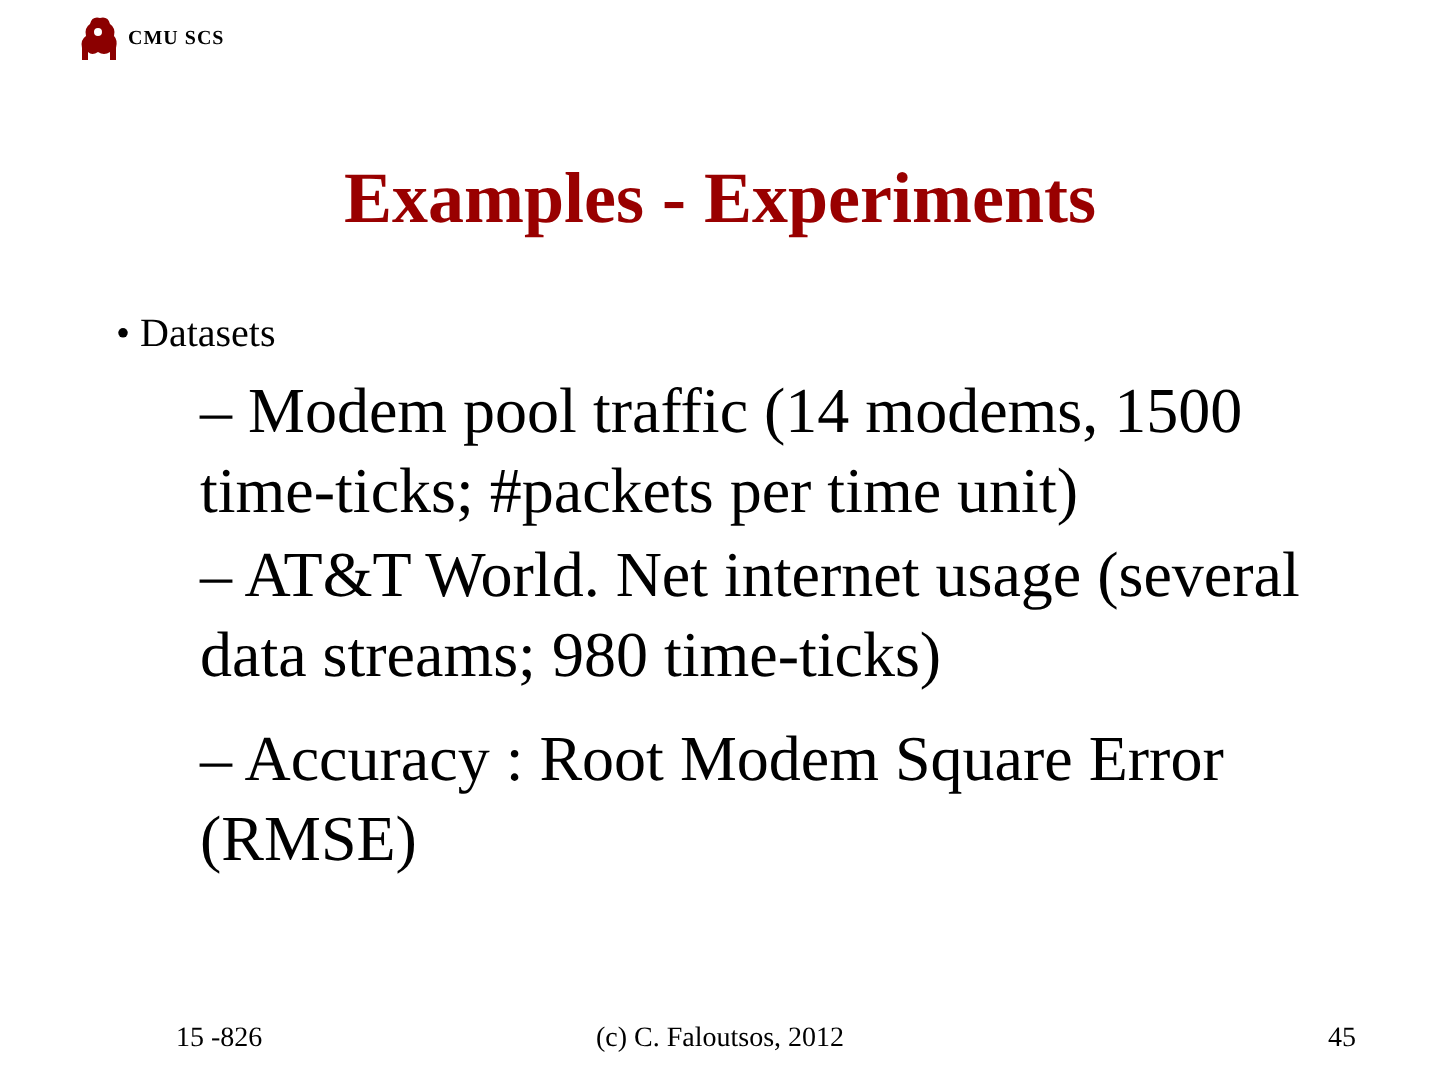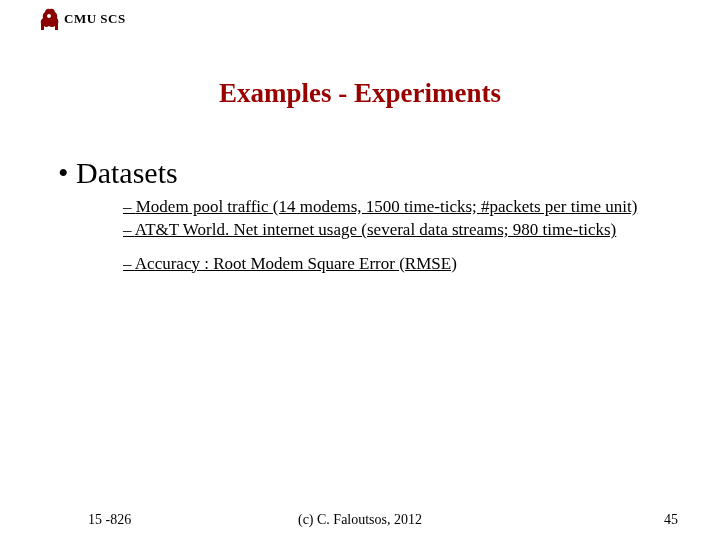--- a/index.html
+++ b/index.html
@@ -21,56 +21,55 @@
       left: 38px;
       display: flex;
       align-items: center;
       gap: 4px;
     }
     .logo {
       width: 22px;
       height: 26px;
     }
     .header-text {
-      font-size: 13px;
+      font-size: 10px;
       font-weight: bold;
       color: #000;
       letter-spacing: 0.5px;
     }
     .title {
       position: absolute;
       top: 78px;
       left: 0;
       right: 0;
       text-align: center;
-      font-size: 27px;
+      font-size: 36px;
       font-weight: bold;
       color: #990000;
     }
     .content {
       position: absolute;
       top: 148px;
       left: 58px;
       right: 40px;
       color: #000;
     }
     .bullet-main {
-      font-size: 30px;
+      font-size: 20px;
       margin-bottom: 6px;
       margin-top: 8px;
     }
     .bullet-main::before {
       content: "• ";
     }
     .bullet-sub {
-      font-size: 17px;
-      margin-left: 65px;
+      font-size: 32px;
+      margin-left: 42px;
       line-height: 1.25;
       margin-bottom: 2px;
-      text-decoration: underline;
     }
     .bullet-sub::before {
       content: "– ";
     }
     .gap {
       height: 10px;
     }
     .footer {
       position: absolute;
       bottom: 28px;

